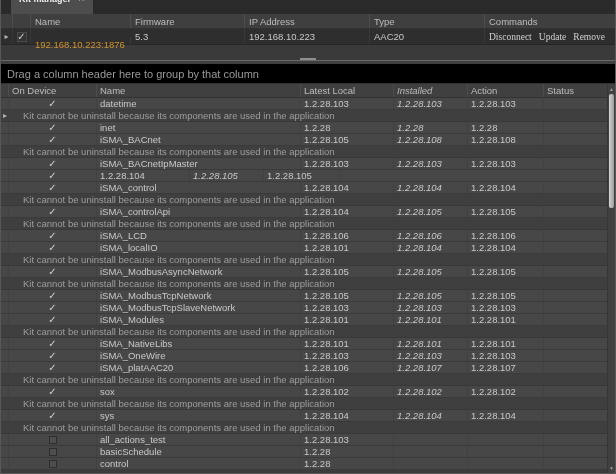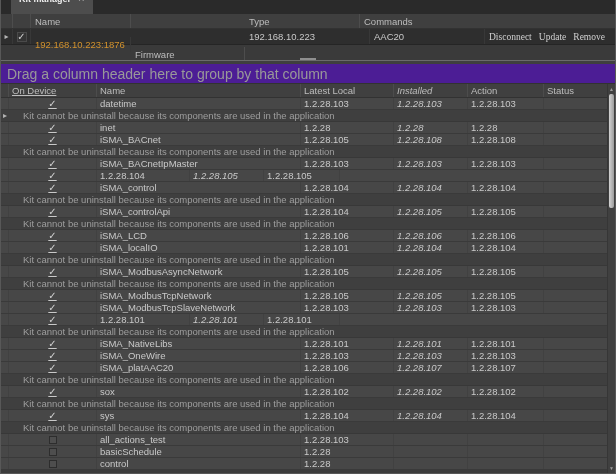--- a/index.html
+++ b/index.html
@@ -22,46 +22,46 @@
   
   .tg-header { height:15px; display:flex; background:#3f3f3f; color:#bdbdbd; font-size:9.5px; flex:none;
     border-bottom:1px solid #323232; }
   .tg-header > div { height:100%; display:flex; align-items:center; padding-left:4px; border-right:1px solid #4d4d4d; }
   .tg-row { height:16px; display:flex; background:#2e2e2e; color:#c9c9c9; font-size:9.5px; flex:none;
     border-bottom:1px solid #252525; }
   .tg-row > div { height:100%; display:flex; align-items:center; padding-left:4px; border-right:1px solid #383838; }
   .c-ind  { width:12px; justify-content:center; padding-left:0 !important; }
   .c-chk  { width:18px; justify-content:center; padding-left:0 !important; }
   .c-name { width:100px; }
-  .c-fw   { width:114px;margin-top:33px; }
+  .c-fw   { width:114px; }
   .c-ip   { width:125px; }
   .c-type { width:115px; }
   .c-cmd  { flex:1; border-right:none !important; }
   .tg-row .c-name { color:#d2922d;margin-top:8px; }
   .commands { display:flex; justify-content:space-between; align-items:center; flex:1; padding:0 10px; }
   .cmd-link { color:#d0d0d0; cursor:pointer;font-family:Liberation Serif, serif; }
   .row-arrow { font-size:8px; color:#b5b5b5; line-height:1; }
   .tg-empty { height:15px; background:#3a3a3a; flex:none; }
 
   
   .splitter { height:4px; background:#3f3f3f; border-top:1px solid #6b6b6b; position:relative; flex:none; }
   .splitter .grip { position:absolute; left:50%; top:-3px; transform:translateX(-50%);
     width:16px; height:2px; background:#8f8f8f; }
 
   
-  .groupbar { height:20px; background:#4c1d95; color:#999; font-size:14px;
+  .groupbar { height:20px; background:#000000; color:#999; font-size:11px;
     display:flex; align-items:center; padding-left:6px; border-bottom:1px solid #323232; flex:none; }
 
   
   .kits-grid { flex:1; position:relative; background:#3c3c3c; overflow:hidden; }
   .kg-header { height:14px; width:608px; display:flex; background:#404040; color:#bdbdbd;
     font-size:9.5px; border-bottom:1px solid #323232; }
   .kg-header > div { height:100%; display:flex; align-items:center; padding-left:3px; border-right:1px solid #4c4c4c; }
   .k-ind    { width:8px; padding-left:0 !important; justify-content:center; }
-  .k-ondev  { width:88px;text-decoration:underline; }
+  .k-ondev  { width:88px; }
   .k-name   { width:204px; }
   .k-latest { width:93px; }
   .k-inst   { width:74px;font-style:italic; }
   .k-act    { width:76px; }
   .k-status { flex:1; border-right:none !important; }
 
   .kg-body { width:608px; }
   .kg-row { height:12px; display:flex; background:#474747; color:#c9c9c9; font-size:9.5px;
     border-bottom:1px solid #3a3a3a; }
   .kg-row > div { height:100%; display:flex; align-items:center; padding-left:3px;
@@ -97,20 +97,21 @@
       <span class="tab-close">✕</span>
     </div>
   </div>
 
   <div>
     <div class="tg-header">
       <div class="c-ind"></div>
       <div class="c-chk"></div>
       <div class="c-name">Name</div>
       <div class="c-fw">Firmware</div>
+      <div class="c-ip">IP Address</div>
       <div class="c-type">Type</div>
       <div class="c-cmd">Commands</div>
     </div>
     <div class="tg-row">
       <div class="c-ind">
         <span class="row-arrow">▸</span>
       </div>
       <div class="c-chk">
         <span class="chk-box">
           <span class="check">✓</span>
@@ -301,20 +302,21 @@
           <div class="k-latest">1.2.28.103</div>
           <div class="k-inst">1.2.28.103</div>
           <div class="k-act">1.2.28.103</div>
           <div class="k-status"></div>
         </div>
         <div class="kg-row">
           <div class="k-ind"></div>
           <div class="k-ondev">
             <span class="check">✓</span>
           </div>
+          <div class="k-name">iSMA_Modules</div>
           <div class="k-latest">1.2.28.101</div>
           <div class="k-inst">1.2.28.101</div>
           <div class="k-act">1.2.28.101</div>
           <div class="k-status"></div>
         </div>
         <div class="kg-msg">
           <div class="k-ind"></div>
           <div class="msg-text">Kit cannot be uninstall because its components are used in the application</div>
         </div>
         <div class="kg-row">

